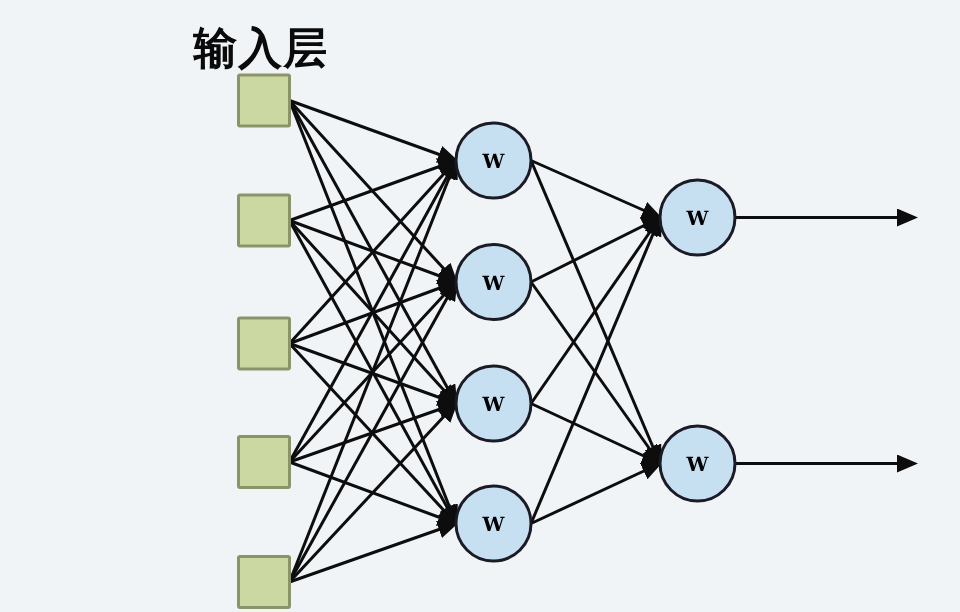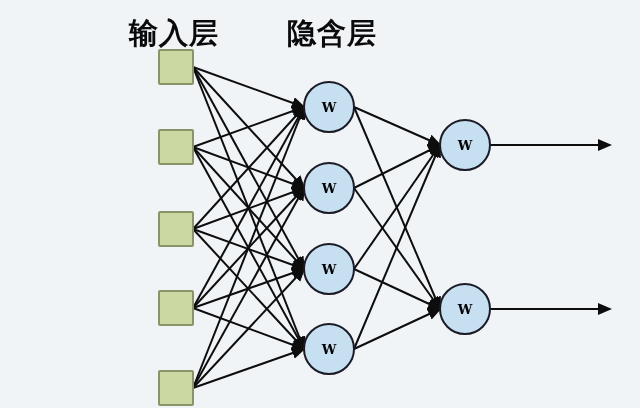--- a/index.html
+++ b/index.html
@@ -23,21 +23,20 @@
   #lbl-input{left:174px;}
   #lbl-hidden{left:332px;}
   #lbl-output{left:464px;}
   svg{position:absolute;left:0;top:0;}
 </style>
 </head>
 <body>
 
 <div class="canvas" id="canvas" style="background: rgb(241, 244, 247);">
   <div class="layer-label" id="lbl-input">输入层</div>
-  <div class="layer-label" id="lbl-hidden">隐含层</div>
   <svg id="net" width="640" height="408" viewBox="0 0 640 408">
       <defs>
         <marker id="ah" markerWidth="7" markerHeight="6" refX="6" refY="3" orient="auto" markerUnits="strokeWidth">
           <path d="M0,0 L7,3 L0,6 Z" fill="#0d0d0d"></path>
         </marker>
       </defs>
       <line stroke="#0d0d0d" stroke-width="2" marker-end="url(#ah)" x1="193" y1="67" x2="304" y2="107"></line>
       <line stroke="#0d0d0d" stroke-width="2" marker-end="url(#ah)" x1="193" y1="67" x2="304" y2="188"></line>
       <line stroke="#0d0d0d" stroke-width="2" marker-end="url(#ah)" x1="193" y1="67" x2="304" y2="269"></line>
       <line stroke="#0d0d0d" stroke-width="2" marker-end="url(#ah)" x1="193" y1="67" x2="304" y2="349"></line>

